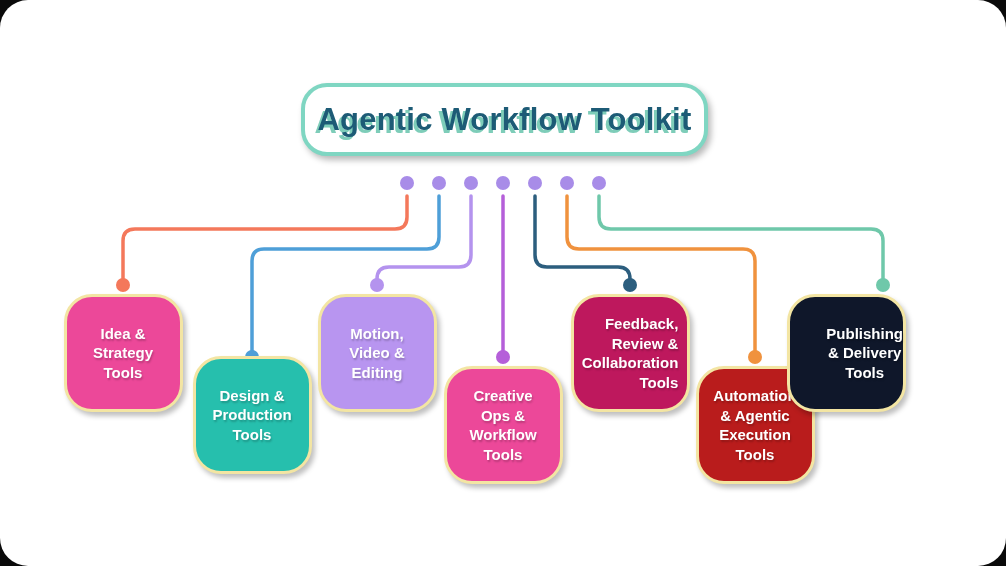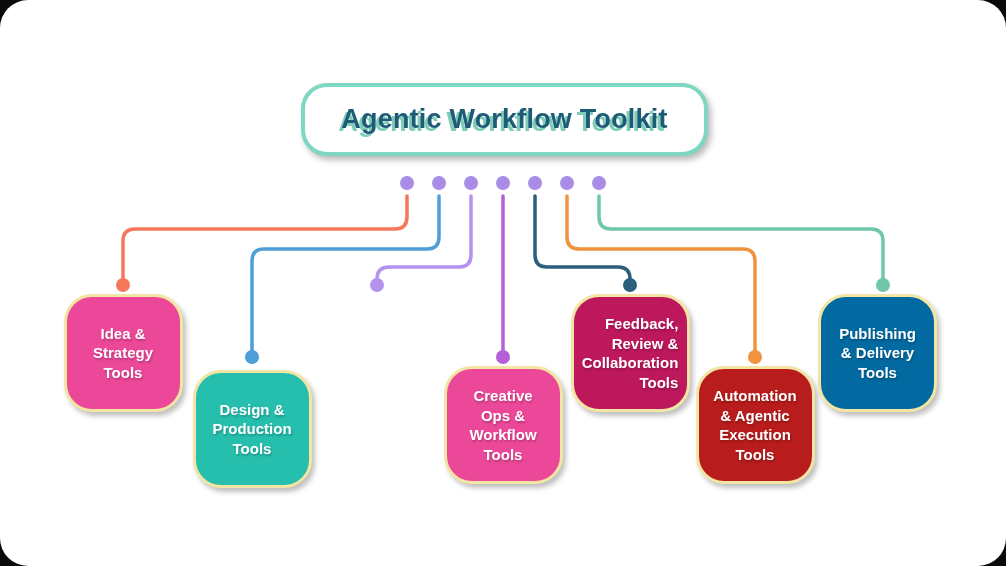--- a/index.html
+++ b/index.html
@@ -17,21 +17,21 @@
     left:301px;top:83px;width:407px;height:73px;
     background:#ffffff;
     border:4px solid #7fd6c2;
     border-radius:26px;
     box-sizing:border-box;
     display:flex;align-items:center;justify-content:center;
     box-shadow:3px 4px 6px rgba(0,0,0,0.28);
     z-index:2;
   }
   .title-text{
-    font-size:27px;
+    font-size:31px;
     font-weight:bold;
     letter-spacing:0.2px;
     color:#1d5b76;
     text-shadow:-3px 3px 0 #7ecdb9;
     white-space:nowrap;
   }
   .node{
     position:absolute;
     width:119px;height:118px;
     border:3px solid #f3e5a3;
@@ -81,41 +81,46 @@
 
   <div class="title-box">
     <span class="title-text">Agentic Workflow Toolkit</span>
   </div>
 
   <div class="node" style="left: 63.5px; top: 294px; background: #ec4899; border-color: rgb(243, 229, 163);">
     <span class="node-label">Idea &amp;
 Strategy
 Tools</span>
   </div>
-  <div class="node" style="left: 192.5px; top: 370px; background: rgb(38, 191, 173); border-color: rgb(243, 229, 163);">
+  <div class="node" style="left: 192.5px; top: 356px; background: rgb(38, 191, 173); border-color: rgb(243, 229, 163);">
     <span class="node-label">Design &amp;
 Production
 Tools</span>
+  </div>
+  <div class="node" style="left: 317.5px; top: 294px; background: rgb(184, 149, 240); border-color: rgb(243, 229, 163);">
+    <span class="node-label">Motion,
+Video &amp;
+Editing</span>
   </div>
   <div class="node" style="left: 443.5px; top: 366px; background: #ec4899; border-color: rgb(243, 229, 163);">
     <span class="node-label">Creative
 Ops &amp;
 Workflow
 Tools</span>
   </div>
   <div class="node" style="left: 570.5px; top: 294px; background: #be185d; border-color: rgb(243, 229, 163); text-align: right;">
     <span class="node-label">Feedback,
 Review &amp;
 Collaboration
 Tools</span>
   </div>
   <div class="node" style="left: 695.5px; top: 366px; background: #b91c1c; border-color: rgb(243, 229, 163);">
     <span class="node-label">Automation
 &amp; Agentic
 Execution
 Tools</span>
   </div>
-  <div class="node" style="left: 818px; top: 294px; background: #0369a1; border-color: rgb(243, 229, 163);">
+  <div class="node" style="left: 787px; top: 294px; background: #0f172a; border-color: rgb(243, 229, 163); justify-content: flex-end;">
     <span class="node-label">Publishing
 &amp; Delivery
 Tools</span>
   </div>
 </div>
 
 </body></html>

